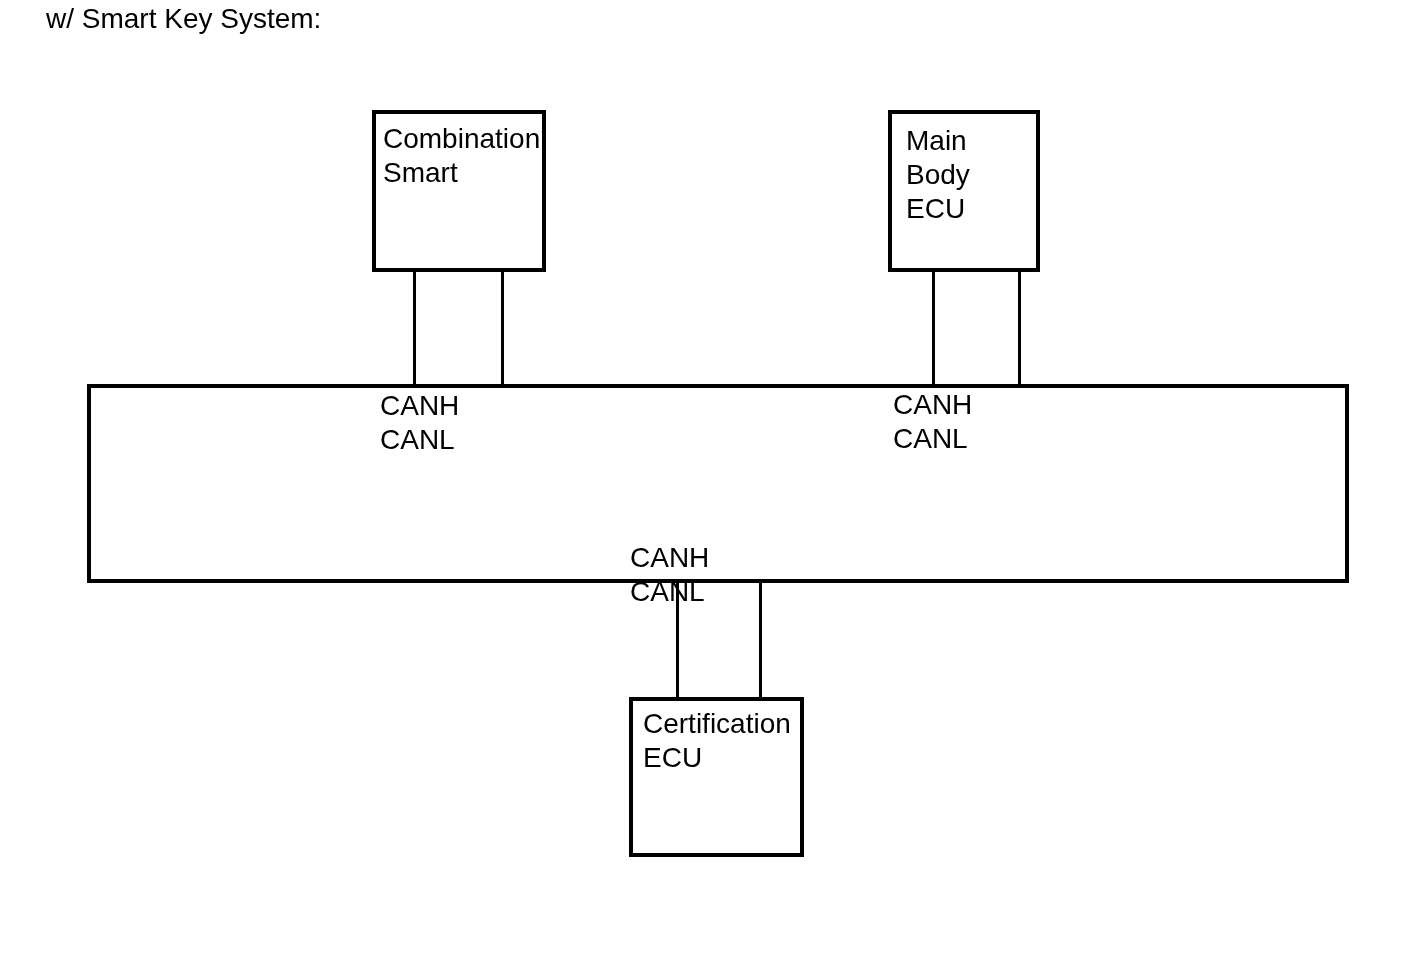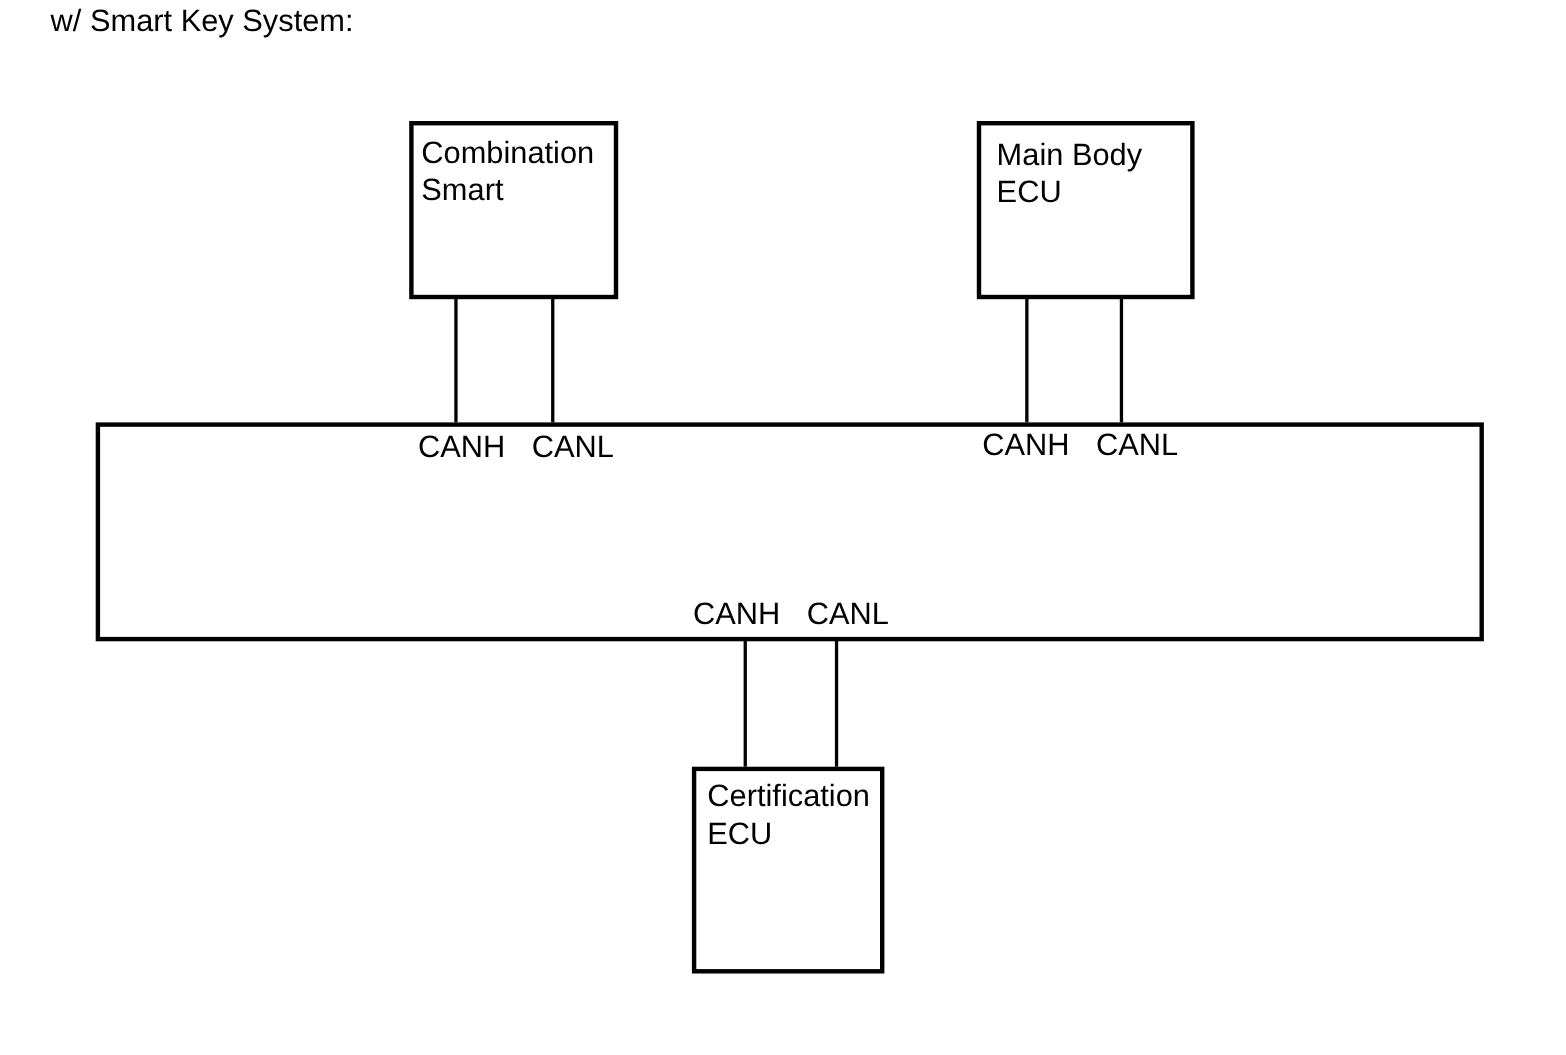--- a/index.html
+++ b/index.html
@@ -24,40 +24,41 @@
     top: 2px;
     white-space: nowrap;
     margin-left: 40px;
   }
   .node-box {
     position: absolute;
     box-sizing: border-box;
     border: 4px solid #000000;
     background: #ffffff;
   }
-  .box-meter   { left: 372px; top: 110px; width: 190px; height: 162px; padding: 8px 0 0 7px; }
-  .box-mainbody{ left: 888px; top: 110px; width: 198px; height: 162px; padding: 10px 0 0 14px; }
-  .box-cert    { left: 629px; top: 697px; width: 175px; height: 188px; padding: 6px 0 0 10px; }
+  .box-meter   { left: 372px; top: 110px; width: 174px; height: 162px; padding: 8px 0 0 7px; }
+  .box-mainbody{ left: 888px; top: 110px; width: 152px; height: 162px; padding: 10px 0 0 14px; }
+  .box-cert    { left: 629px; top: 697px; width: 175px; height: 160px; padding: 6px 0 0 10px; }
   .box-junction{ left: 87px;  top: 384px; width: 1262px; height: 199px; }
   .wire {
     position: absolute;
     width: 3px;
     background: #000000;
   }
   .wire-meter-canh    { left: 413px;  top: 270px; height: 118px; }
   .wire-meter-canl    { left: 501px;  top: 270px; height: 118px; }
   .wire-mainbody-canh { left: 932px;  top: 270px; height: 118px; }
   .wire-mainbody-canl { left: 1018px; top: 270px; height: 118px; }
   .wire-cert-canh     { left: 676px;  top: 580px; height: 118px; }
   .wire-cert-canl     { left: 759px;  top: 580px; height: 118px; }
   .pins {
     position: absolute;
     display: flex;
-    gap: 24px;
+    gap: 0;
     white-space: nowrap;
+    flex-direction: column;
   }
   .pins-meter    { left: 380px; top: 389px; }
   .pins-mainbody { left: 893px; top: 388px; }
   .pins-cert     { left: 630px; top: 541px; }
   .junction-title {
     position: absolute;
     left: 517px;
     top: 460px;
     white-space: nowrap;
   }

